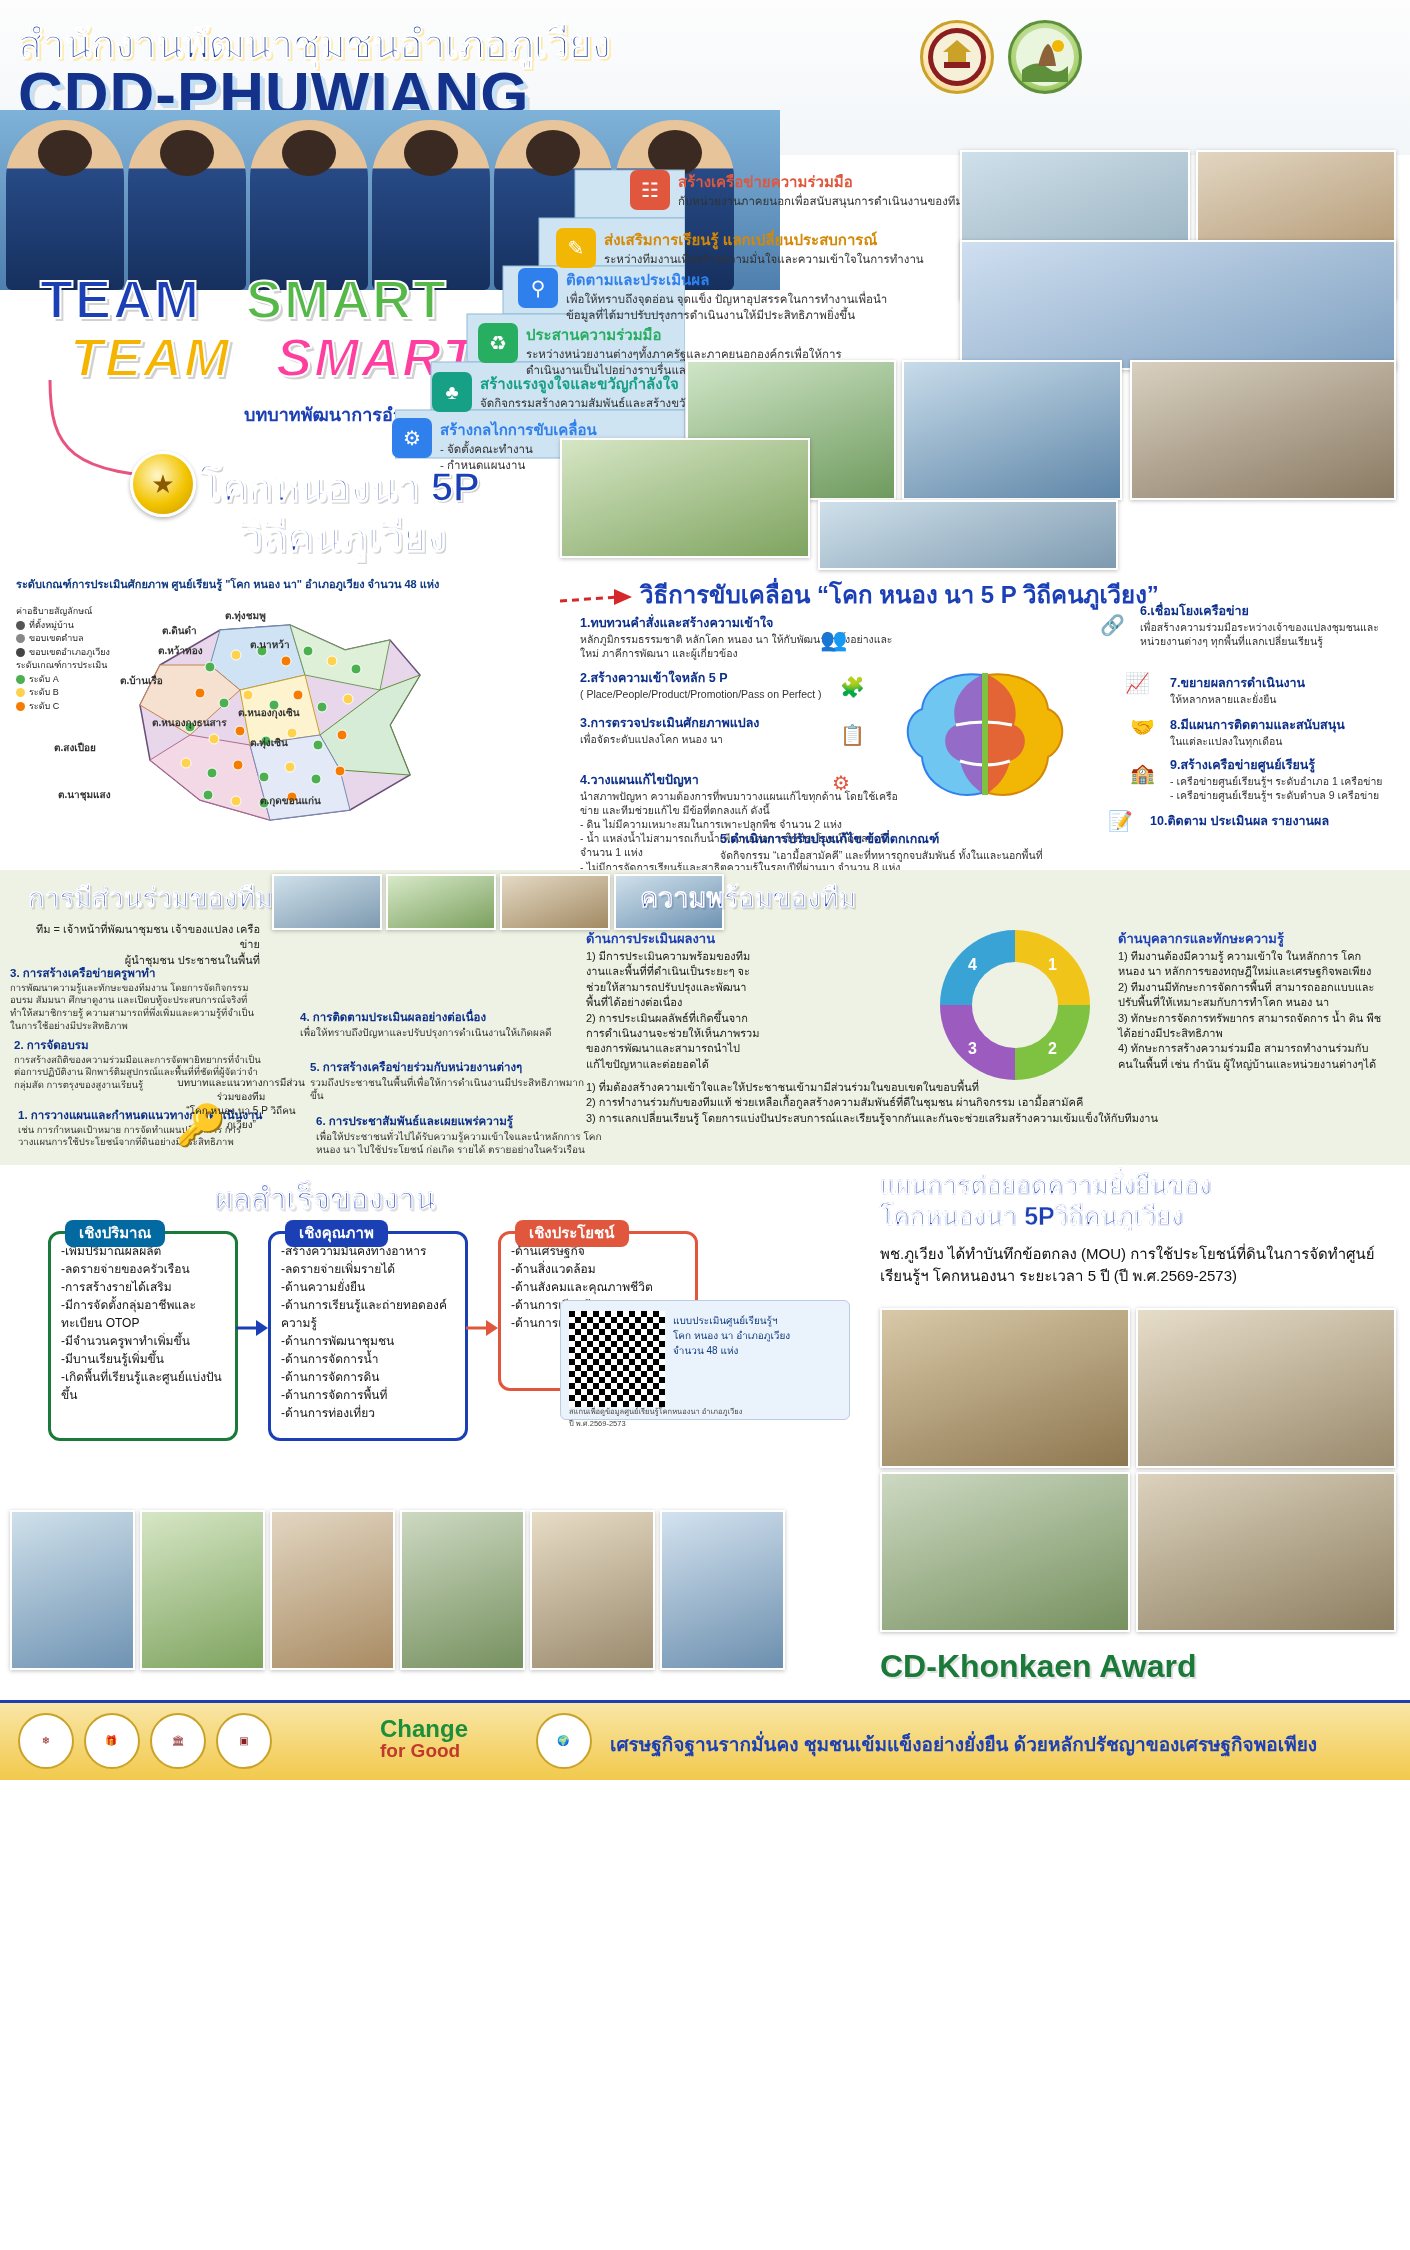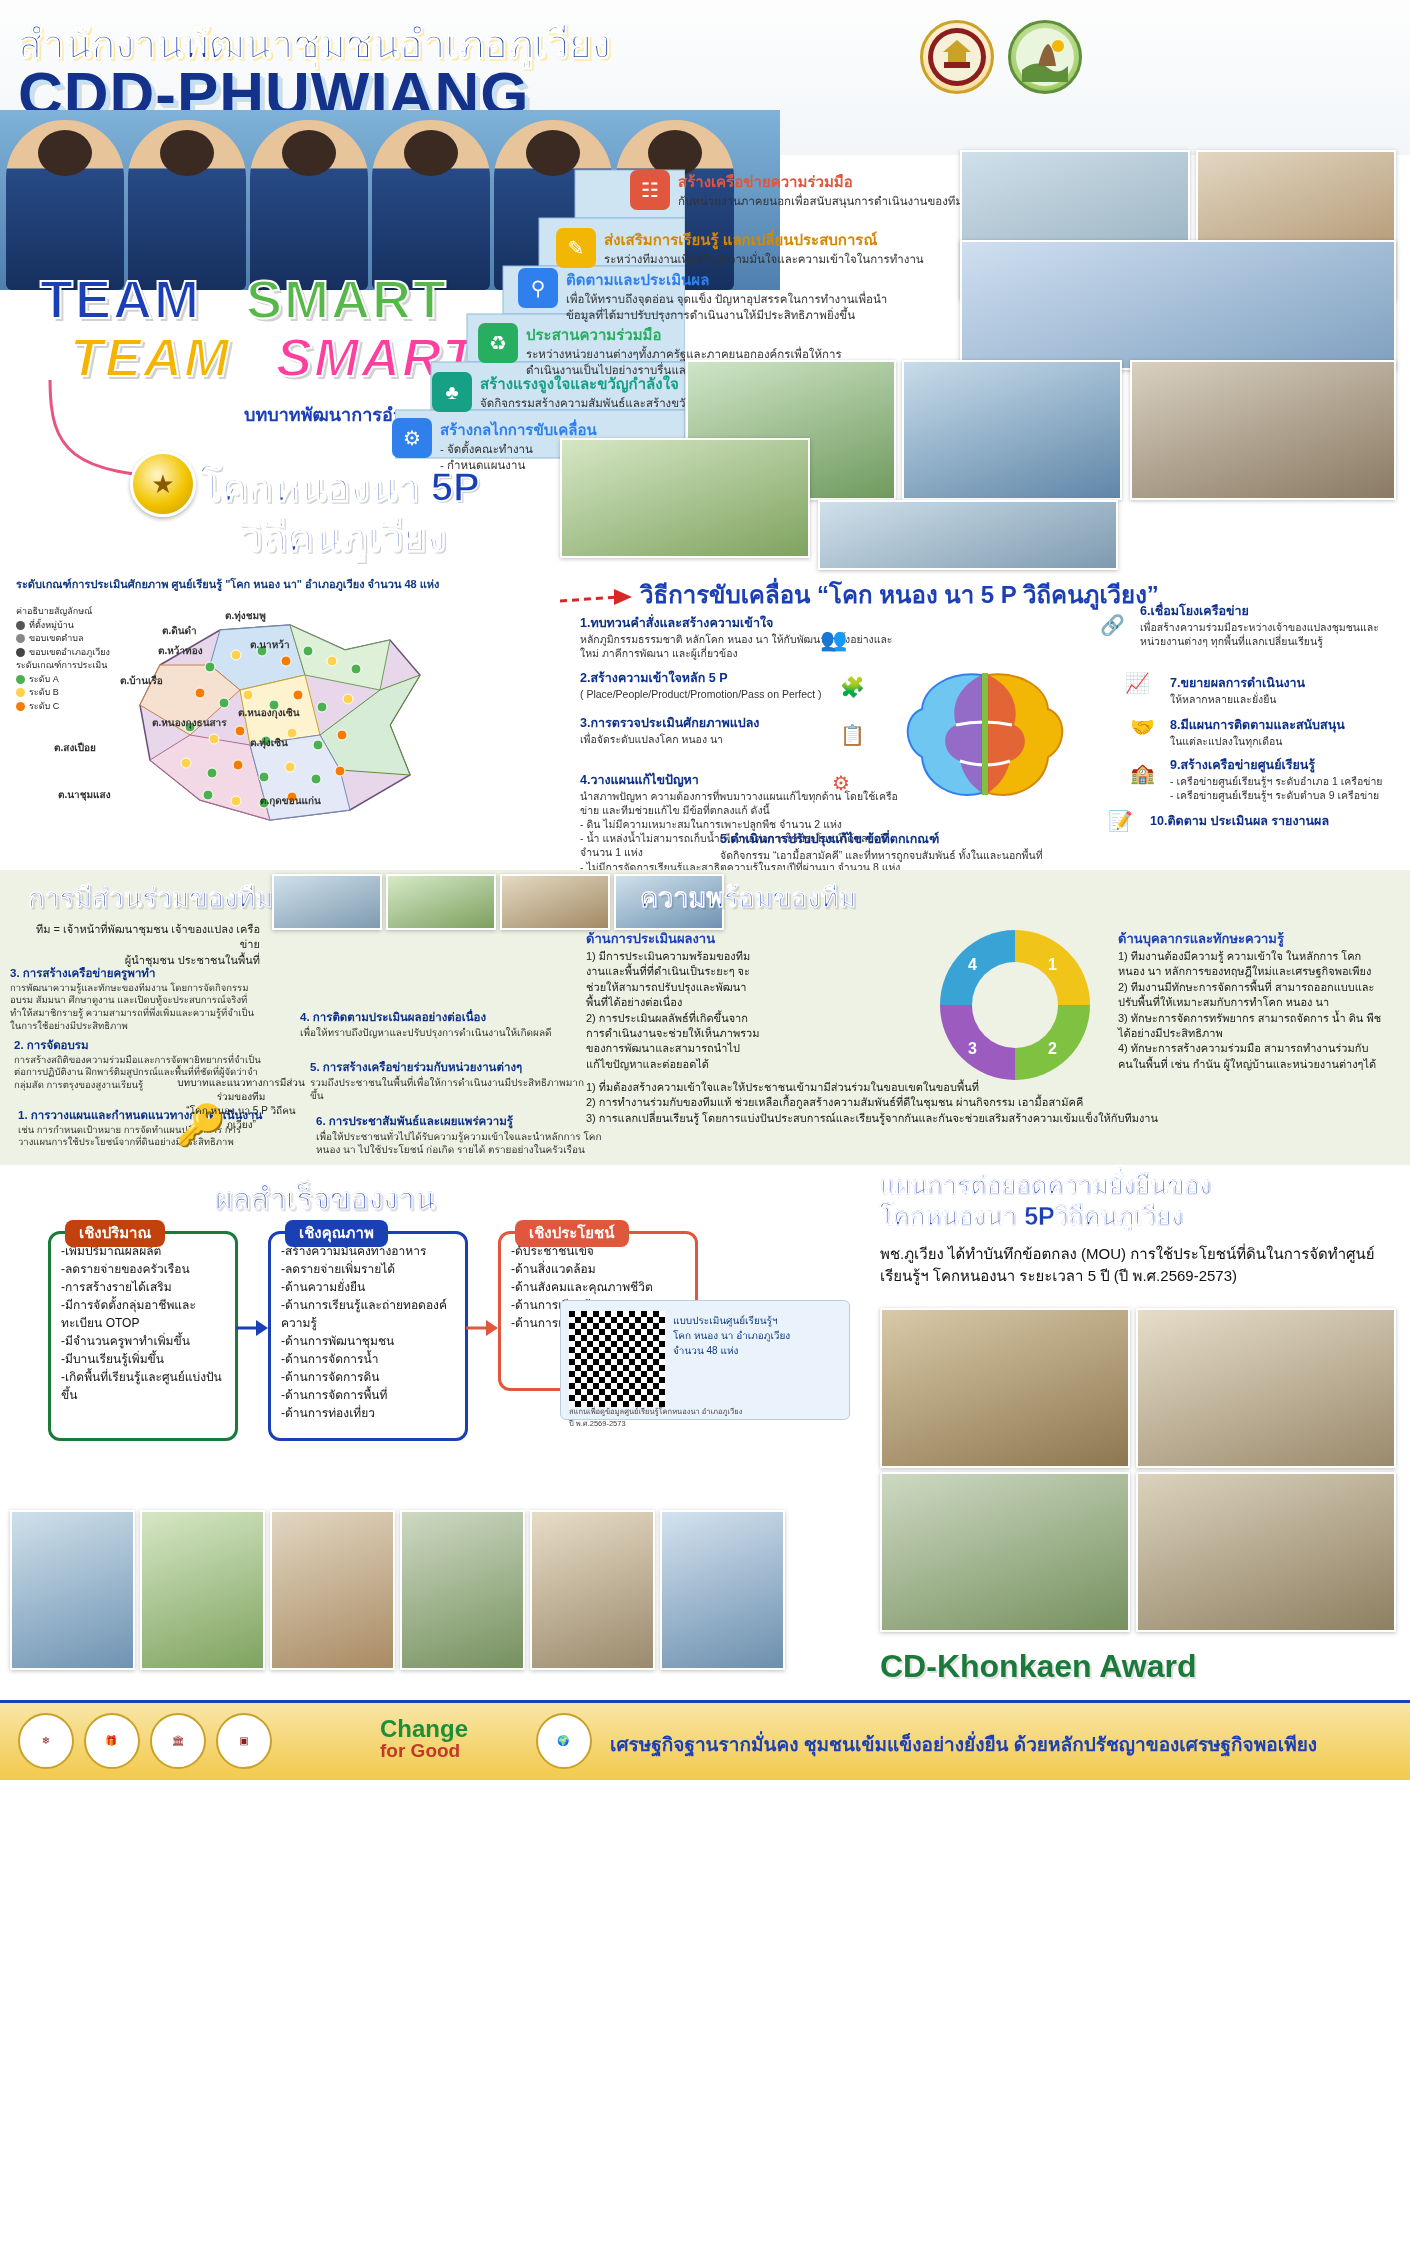--- a/index.html
+++ b/index.html
@@ -495,21 +495,21 @@
     <div class="dnum" style="left:1048px; top:86px;">1</div>
     <div class="dnum" style="left:1048px; top:170px;">2</div>
     <div class="dnum" style="left:968px;  top:170px;">3</div>
     <div class="dnum" style="left:968px;  top:86px;">4</div>
   </div>
 
   <div class="results">
     <div class="rtitle">ผลสำเร็จของงาน</div>
 
     <div class="rbox" style="left:48px; top:66px; width:190px; height:210px; border-color:#1b7a3a;">
-      <span class="rbadge" style="background:#c2410c">เชิงปริมาณ</span>
+      <span class="rbadge" style="background:#0369a1">เชิงปริมาณ</span>
       <div>-เพิ่มปริมาณผลผลิต</div>
       <div>-ลดรายจ่ายของครัวเรือน</div>
       <div>-การสร้างรายได้เสริม</div>
       <div>-มีการจัดตั้งกลุ่มอาชีพและทะเบียน OTOP</div>
       <div>-มีจำนวนครูพาทำเพิ่มขึ้น</div>
       <div>-มีบานเรียนรู้เพิ่มขึ้น</div>
       <div>-เกิดพื้นที่เรียนรู้และศูนย์แบ่งปันขึ้น</div>
     </div>
 
     <div class="rbox" style="left:268px; top:66px; width:200px; height:210px; border-color:#1b3fb5;">
@@ -520,21 +520,21 @@
       <div>-ด้านการเรียนรู้และถ่ายทอดองค์ความรู้</div>
       <div>-ด้านการพัฒนาชุมชน</div>
       <div>-ด้านการจัดการน้ำ</div>
       <div>-ด้านการจัดการดิน</div>
       <div>-ด้านการจัดการพื้นที่</div>
       <div>-ด้านการท่องเที่ยว</div>
     </div>
 
     <div class="rbox" style="left:498px; top:66px; width:200px; height:160px; border-color:#e0573e;">
       <span class="rbadge" style="background:#e0573e">เชิงประโยชน์</span>
-      <div>-ด้ประชาชนเขิจ</div>
+      <div>-ด้านเศรษฐกิจ</div>
       <div>-ด้านสิ่งแวดล้อม</div>
       <div>-ด้านสังคมและคุณภาพชีวิต</div>
       <div>-ด้านการเรียนรู้</div>
       <div>-ด้านการเสริมสร้างนวัตกรรม</div>
     </div>
 
     <svg style="position:absolute;left:236px;top:150px;width:36px;height:26px;" viewBox="0 0 36 26">
       <path d="M0 13 h22" stroke="#1b3fb5" stroke-width="3"></path>
         <path d="M20 5 l12 8 l-12 8z" fill="#1b3fb5"></path>
     </svg>

